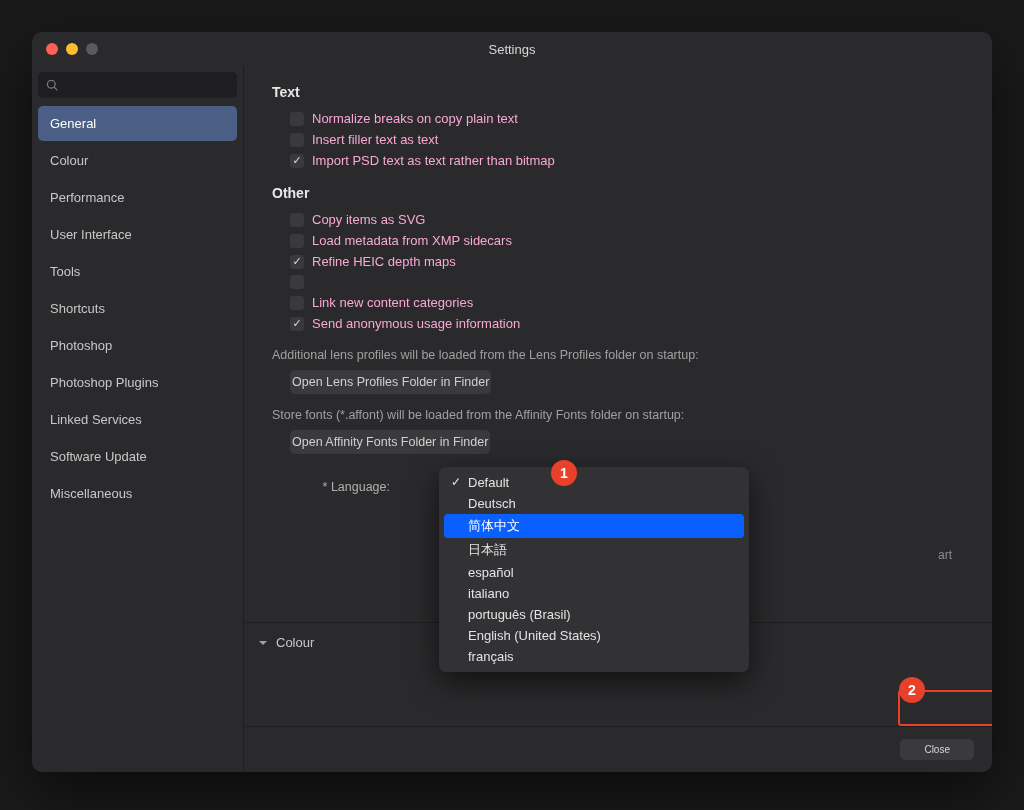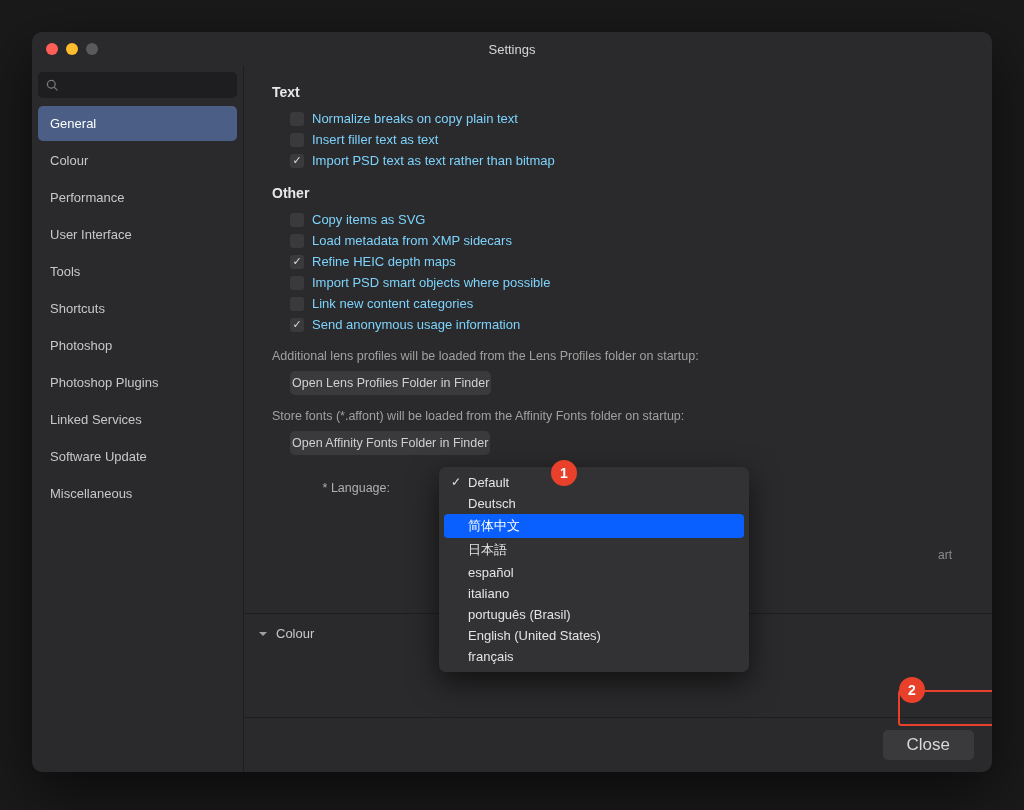--- a/index.html
+++ b/index.html
@@ -108,21 +108,21 @@
     font-weight: 600;
     font-size: 14px;
     margin-bottom: 8px;
   }
   .chk-row {
     display: flex;
     align-items: center;
     gap: 8px;
     padding: 3px 0 3px 18px;
     font-size: 13px;
-    color: #7dd3fc;
+    color: #f9a8d4;
   }
   .chk {
     width: 14px;
     height: 14px;
     border-radius: 3px;
     background: #3a3a3c;
     display: inline-flex;
     align-items: center;
     justify-content: center;
     flex-shrink: 0;
@@ -184,21 +184,21 @@
     padding: 12px 18px;
     display: flex;
     justify-content: flex-end;
   }
   .close-btn {
     background: #3a3a3c;
     border: none;
     color: #d8d8d8;
     padding: 5px 24px;
     border-radius: 5px;
-    font-size: 17px;
+    font-size: 10px;
     cursor: default;
   }
   .dropdown {
     position: absolute;
     left: 407px;
     top: 435px;
     width: 310px;
     background: #323234;
     border-radius: 7px;
     box-shadow: 0 10px 30px rgba(0,0,0,0.6);
@@ -316,21 +316,20 @@
         <div class="chk-row">
           <span class="chk"></span>
           <span>Load metadata from XMP sidecars</span>
         </div>
         <div class="chk-row">
           <span class="chk checked"></span>
           <span>Refine HEIC depth maps</span>
         </div>
         <div class="chk-row">
           <span class="chk"></span>
-          <span>Import PSD smart objects where possible</span>
         </div>
         <div class="chk-row">
           <span class="chk"></span>
           <span>Link new content categories</span>
         </div>
         <div class="chk-row">
           <span class="chk checked"></span>
           <span>Send anonymous usage information</span>
         </div>
 

